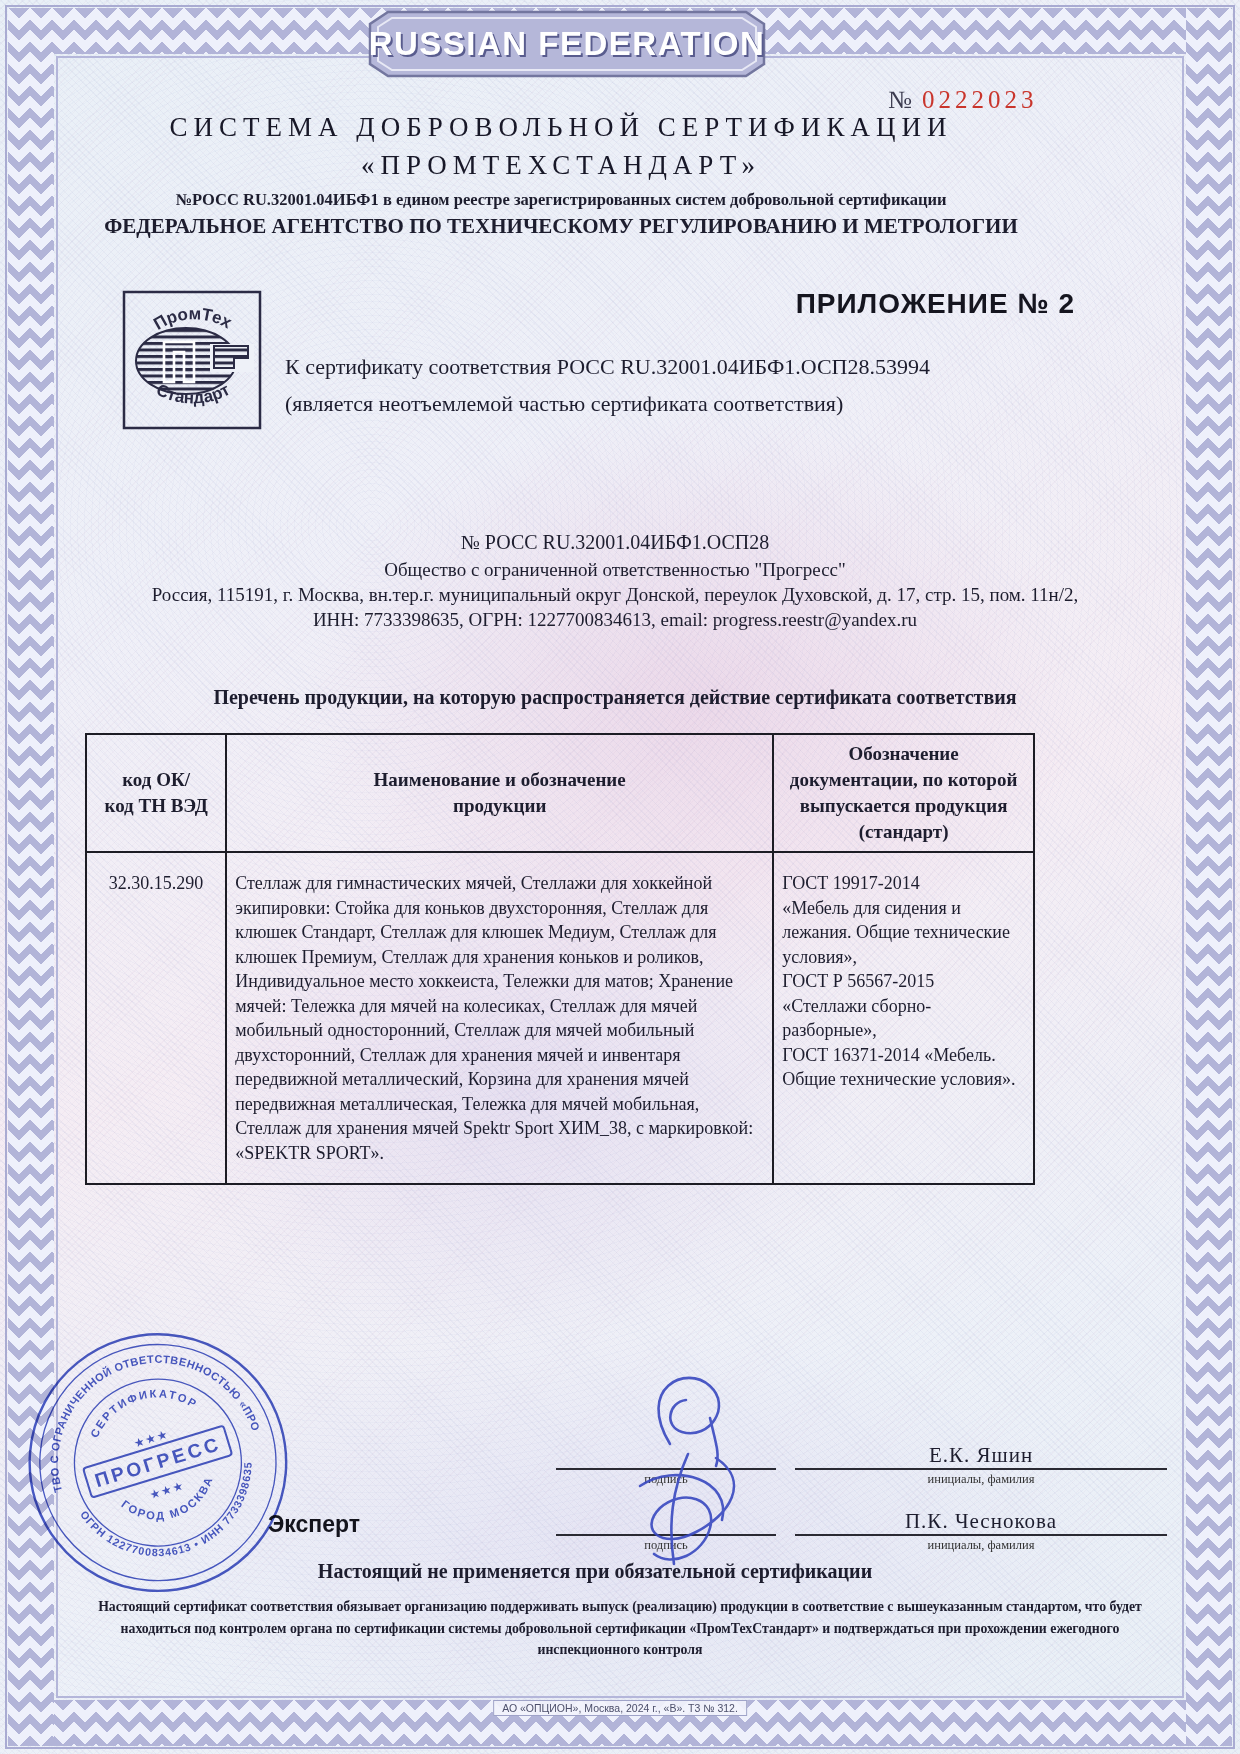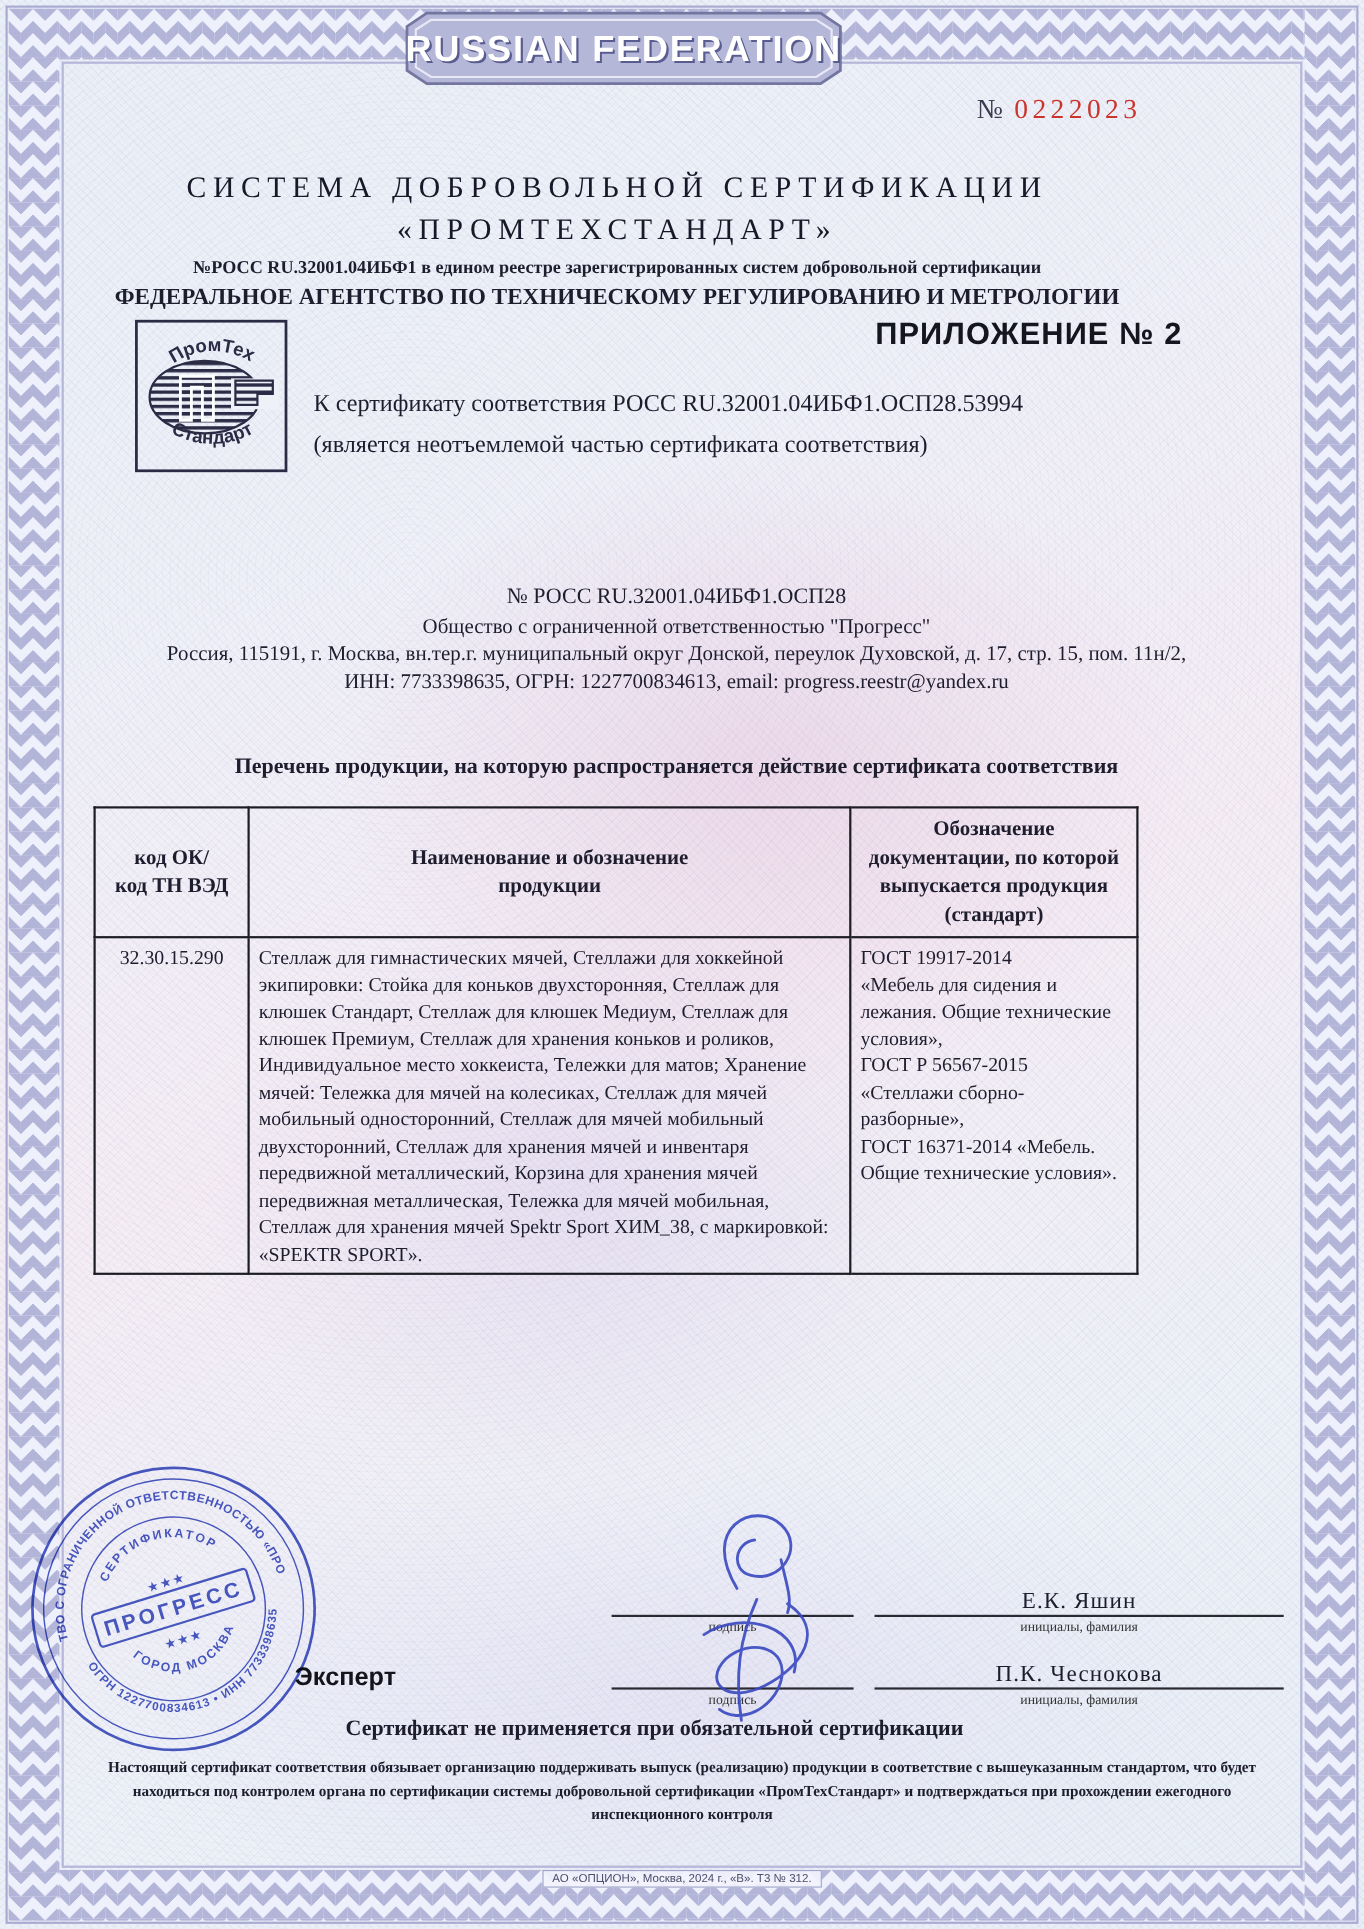--- a/index.html
+++ b/index.html
@@ -43,21 +43,21 @@
   .frame-outer{position:absolute;inset:5px;border:2px solid #a9abd2;z-index:1;pointer-events:none;}
   .frame-inner{position:absolute;inset:56px;border:2px solid #b4b6da;z-index:1;pointer-events:none;}
   
   .banner{position:absolute;left:368px;top:10px;z-index:4;}
   .cert-number{
     position:absolute;top:74px;left:888px;z-index:2;
     font-size:25px;letter-spacing:2px;white-space:nowrap;margin-top:12px;
   }
   .cert-number .nsign{color:#3c3c50;}
   .cert-number .digits{color:#c9352c;letter-spacing:4px;}
-  .top-block{position:absolute;top:108px;left:70px;right:188px;text-align:center;z-index:2;margin-top:43px;}
+  .top-block{position:absolute;top:108px;left:70px;right:188px;text-align:center;z-index:2;}
   .sys-line{font-size:27px;letter-spacing:6px;line-height:38px;color:#181828;}
   .registry-line{font-size:16.5px;font-weight:bold;line-height:25px;margin-top:3px;}
   .agency-line{font-size:21px;font-weight:bold;line-height:28px;}
   
   .appendix-title{
     position:absolute;top:288px;left:285px;right:165px;text-align:right;z-index:2;
     font-family:"Liberation Sans",sans-serif;font-weight:bold;font-size:28px;letter-spacing:1px;color:#15151f;
   }
   .logo{position:absolute;left:122px;top:290px;z-index:2;}
   .cert-ref{position:absolute;left:285px;top:348px;z-index:2;font-size:22px;line-height:37px;}
@@ -67,21 +67,21 @@
   .org-heading{font-family:"Liberation Sans",sans-serif;font-weight:bold;font-size:21px;letter-spacing:1px;line-height:30px;}
   .org-number{font-size:20px;line-height:29px;}
   .org-name{font-size:19px;line-height:25px;}
   .org-address{font-size:19px;line-height:25px;}
   .org-requisites{font-size:19px;line-height:25px;text-align:center;}
   .list-heading{position:absolute;top:686px;left:90px;right:100px;text-align:center;font-size:20px;font-weight:bold;z-index:2;}
   
   .prod-table{position:absolute;left:85px;top:733px;width:950px;border-collapse:collapse;z-index:2;}
   .prod-table th,.prod-table td{border:2px solid #1c1c24;vertical-align:middle;}
   .prod-table th{font-size:19px;font-weight:bold;text-align:center;line-height:26px;padding:6px 6px;white-space:pre-line;}
-  .prod-table td{font-size:18px;line-height:24.5px;padding:5px 8px;vertical-align:top;}
+  .prod-table td{font-size:18px;line-height:24.5px;padding:18px 8px;vertical-align:top;}
   .col-code{width:125px;text-align:center;}
   .col-name{width:570px;}
   .col-docs{width:255px;white-space:pre-line;}
   
   .role-label{position:absolute;left:268px;z-index:2;font-family:"Liberation Sans",sans-serif;font-weight:bold;font-size:23px;line-height:36px;white-space:pre-line;color:#14141c;}
   .head-role{top:1400px;}
   .expert-role{top:1506px;}
   .field{position:absolute;z-index:2;}
   .field .fname{height:30px;display:flex;align-items:flex-end;justify-content:center;font-size:21px;letter-spacing:1px;}
   .field .fline{border-top:2px solid #2a2a33;}
@@ -260,17 +260,17 @@
           <textPath href="#sInB" startOffset="50%" text-anchor="middle">ГОРОД МОСКВА</textPath>
         </text>
         <text x="140" y="119" text-anchor="middle" font-size="10">★ ★ ★</text>
         <rect x="68" y="124" width="144" height="30" rx="3" fill="none" stroke="#3c4fc0" stroke-width="2"></rect>
         <text x="140" y="146" text-anchor="middle" font-size="19" letter-spacing="3">ПРОГРЕСС</text>
         <text x="140" y="172" text-anchor="middle" font-size="10">★ ★ ★</text>
       </g>
     </svg>
   </div>
 
-  <div class="note">Сертификат не применяется при обязательной сертификации</div>
+  <div class="note">Настоящий не применяется при обязательной сертификации</div>
   <div class="statement">Настоящий сертификат соответствия обязывает организацию поддерживать выпуск (реализацию) продукции в соответствие с вышеуказанным стандартом, что будет находиться под контролем органа по сертификации системы добровольной сертификации «ПромТехСтандарт» и подтверждаться при прохождении ежегодного инспекционного контроля</div>
   <div class="print-info">АО «ОПЦИОН», Москва, 2024 г., «В». Т3 № 312.</div>
 
 </div>
 
 </body></html>

